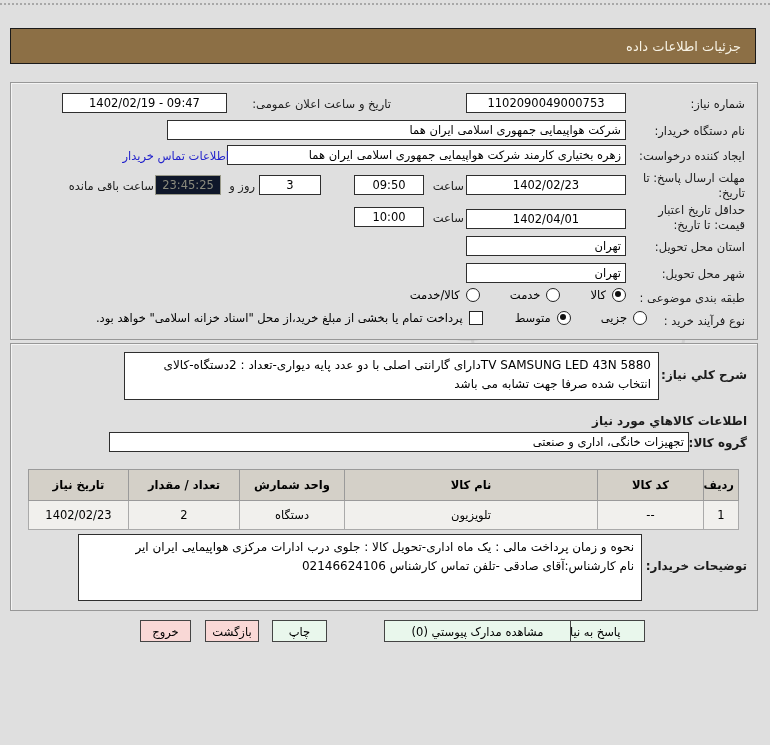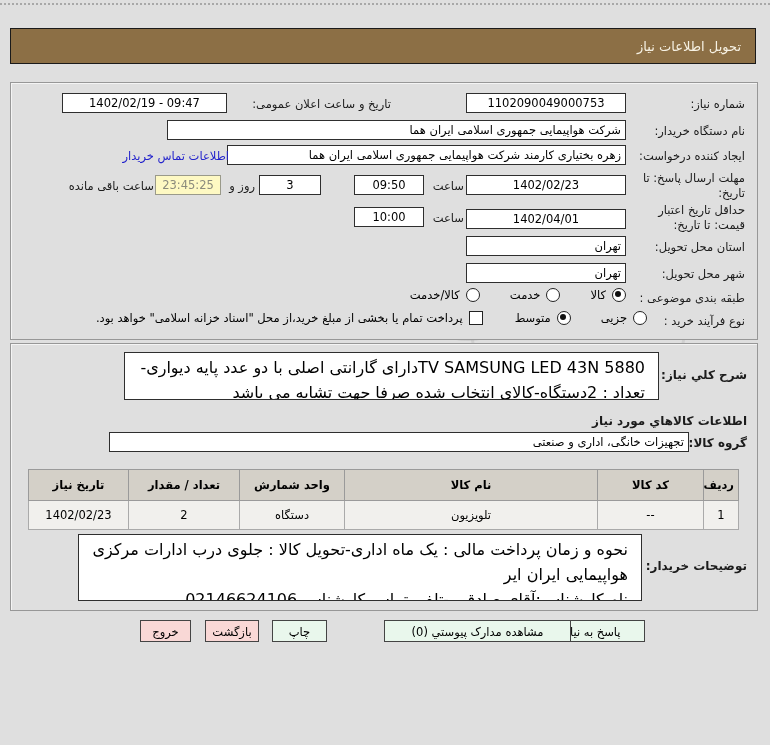--- a/index.html
+++ b/index.html
@@ -12,30 +12,30 @@
   .panel{position:absolute;background:#dfdfdf;border:1px solid #979797;box-shadow:inset 1px 1px 0 #f4f4f4;}
   #panel1{left:10px;top:82px;width:746px;height:256px;}
   #panel2{left:10px;top:343px;width:746px;height:266px;}
   .lbl{position:absolute;font-size:11.5px;color:#1c1c1c;white-space:nowrap;}
   .lbl2{white-space:normal;text-align:right;line-height:1.3;}
   .boldlbl{font-weight:bold;font-size:12px;text-align:right;}
   .field{position:absolute;background:#fff;border:1px solid #2e2e2e;height:18px;font-size:11.5px;line-height:18px;box-sizing:content-box;padding:0 4px;overflow:hidden;white-space:nowrap;}
   .center{text-align:center;}
   .ltr{direction:ltr;}
   .right{text-align:right;}
-  .countdown{background:#fef9c3;color:#8b8b7d;border:1px solid #9a9a8a;}
+  .countdown{background:#0f172a;color:#8b8b7d;border:1px solid #9a9a8a;}
   .link{position:absolute;color:#2323cc;font-size:11.5px;white-space:nowrap;cursor:pointer;}
   
   .optrow{position:absolute;display:flex;direction:rtl;align-items:center;gap:6px;font-size:11.5px;}
   .radio{width:12px;height:12px;border:1px solid #222;border-radius:50%;background:#fff;display:inline-block;position:relative;flex:0 0 auto;}
   .radio.on::after{content:"";position:absolute;left:2px;top:2px;width:6px;height:6px;border-radius:50%;background:#111;}
   .optlabel{margin-left:24px;}
   .checkbox{width:12px;height:12px;border:1px solid #222;background:#fff;display:inline-block;flex:0 0 auto;}
   
-  .bigbox{position:absolute;background:#fff;border:1px solid #2e2e2e;font-size:16px;line-height:1.55;padding:3px 13px;box-sizing:border-box;text-align:right;overflow:hidden;}
+  .bigbox{position:absolute;background:#fff;border:1px solid #2e2e2e;font-size:12px;line-height:1.55;padding:3px 7px;box-sizing:border-box;text-align:right;overflow:hidden;}
   
   .gtable{position:absolute;border-collapse:collapse;table-layout:fixed;font-size:11.5px;background:#f1f0ed;}
   .gtable th{background:#d4d0c8;font-weight:bold;border:1px solid #9a9a9a;height:26px;padding:2px 4px;}
   .gtable td{border:1px solid #aaa;height:24px;padding:2px 4px;text-align:center;background:#f1f0ed;}
   
   .btn{position:absolute;height:22px;border:1px solid #444;font-size:11.5px;line-height:22px;text-align:center;cursor:pointer;box-sizing:border-box;font-family:inherit;padding:0;}
   .btn.green{background:#e9f7ec;}
   .btn.pink{background:#f9d8d6;}
   
   .wm{position:absolute;pointer-events:none;white-space:nowrap;}
@@ -55,21 +55,21 @@
   <div class="wm wm-circle" style="left:390px;top:185px;width:150px;height:150px;"></div>
   <div class="wm wm-circle" style="left:470px;top:230px;width:210px;height:190px;"></div>
   <div class="wm wm-digit" style="left:480px;top:190px;">0101</div>
   <div class="wm wm-digit" style="left:500px;top:228px;">1001</div>
   <div class="wm wm-digit" style="left:560px;top:266px;">10</div>
   <div class="wm wm-latin" style="left:225px;top:362px;">ParsNamadData</div>
   <div class="wm wm-fa1" style="left:160px;top:425px;">مرکز گردآوری اطلاعات پارس نماد داده ها</div>
   <div class="wm wm-fa2" style="left:255px;top:478px;">پایگاه اطلاع رسانی مناقصه و مزایده</div>
   <div class="wm wm-phone" style="left:300px;top:505px;">۰۲۱-۸۸۳۴۹۶۷۰-۵</div>
 
-  <div class="titlebar">تحویل اطلاعات نیاز</div>
+  <div class="titlebar">جزئیات اطلاعات داده</div>
 
   <div id="panel1" class="panel">
 
     <div class="lbl" style="right:12px;top:14px;">شماره نیاز:</div>
     <div class="field center ltr" style="right:131px;top:10px;width:150px;">1102090049000753</div>
     <div class="lbl" style="right:366px;top:14px;">تاریخ و ساعت اعلان عمومی:</div>
     <div class="field center ltr" style="right:530px;top:10px;width:155px;">1402/02/19 - 09:47</div>
 
     <div class="lbl" style="right:12px;top:41px;">نام دستگاه خریدار:</div>
     <div class="field right" style="right:131px;top:37px;width:449px;">شرکت هواپیمایی جمهوری اسلامی ایران هما</div>

